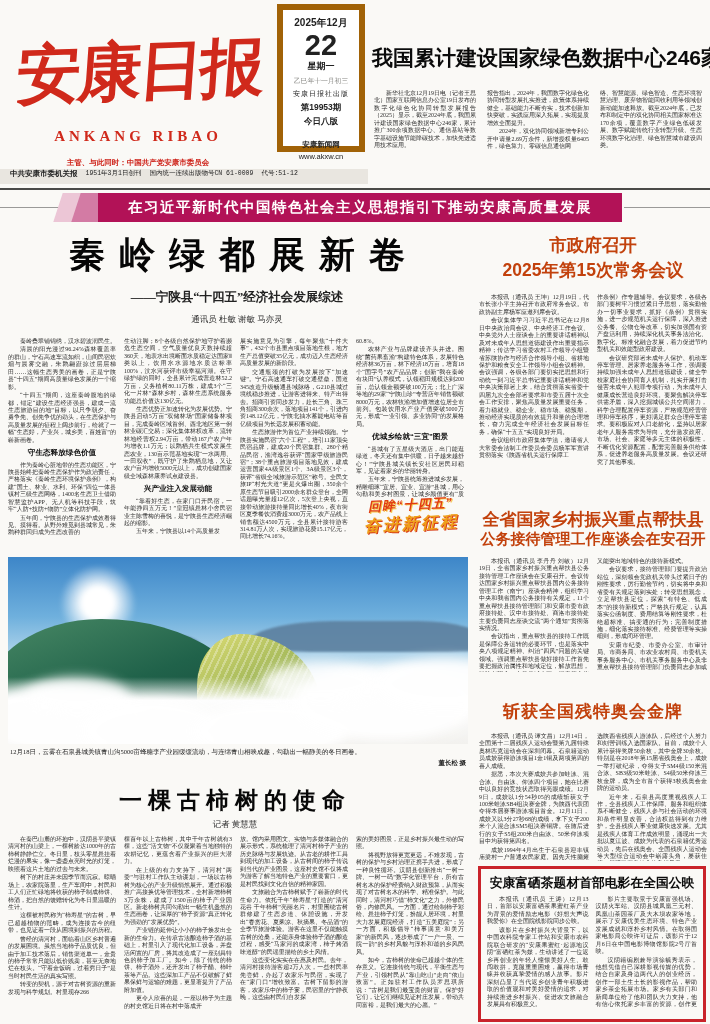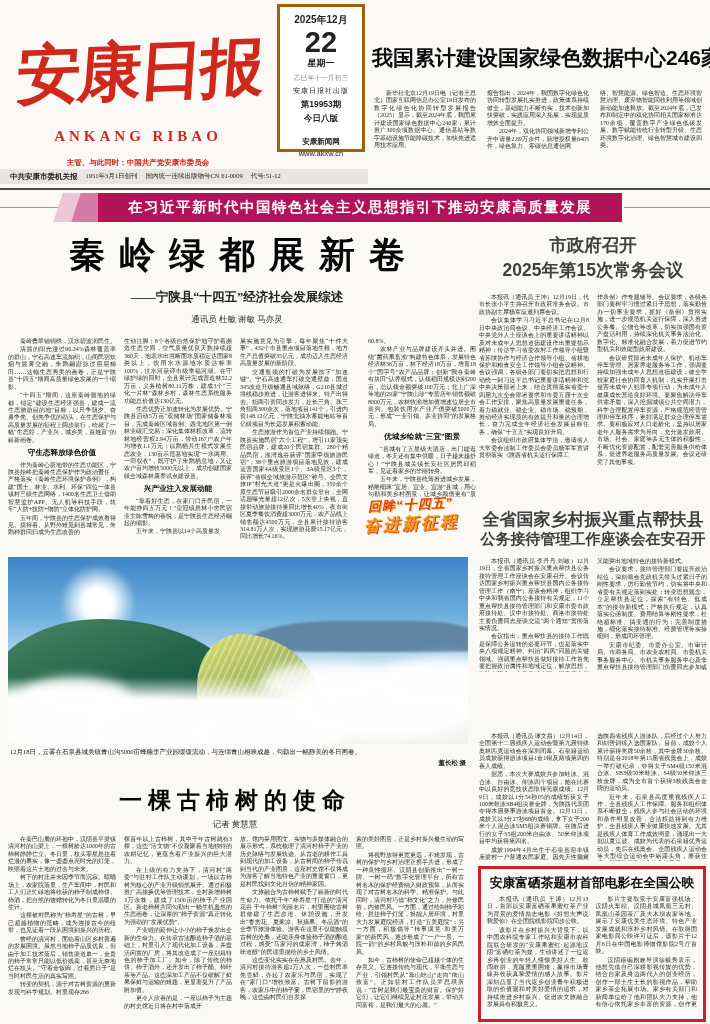--- a/index.html
+++ b/index.html
@@ -6,24 +6,24 @@
   .page{position:relative;width:710px;height:1024px;margin:0 auto;background:#faf9f6;overflow:hidden;
         font-family:"Liberation Serif",serif;color:#222;}
   .abs{position:absolute;}
   
   .calligraphy{left:6px;top:2px;width:266px;height:140px;font-size:64px;font-weight:bold;color:#d0291b;
                letter-spacing:-3px;transform:skewX(-6deg) rotate(-2deg);line-height:140px;text-align:center;
                font-family:"Liberation Serif",serif;}
   .latin{left:28px;top:128px;width:220px;text-align:center;color:#d0291b;font-weight:bold;font-size:15px;
          letter-spacing:4px;font-family:"Liberation Serif",serif;}
   .organizer{left:28px;top:158px;width:220px;text-align:center;color:#ce231a;font-weight:bold;font-size:7.5px;}
-  .pubstrip{left:0;top:169px;width:368px;height:15px;background:#e9e6e0;display:flex;align-items:center;
-            gap:8px;padding-left:10px;box-sizing:border-box;font-size:6.5px;color:#222;white-space:nowrap;}
+  .pubstrip{left:0;top:169px;width:368px;height:15px;background:#e9e6e0;display:flex;
+            gap:8px;padding-left:10px;box-sizing:border-box;font-size:6.5px;color:#222;white-space:nowrap;font-family:Liberation Mono, monospace;}
   .pubstrip .b{font-weight:bold;font-size:7.5px;}
-  .datebox{left:277px;top:4px;width:88px;height:148px;border:3px solid #a16207;background:#fff;
+  .datebox{left:277px;top:4px;width:88px;height:148px;border:6px solid #a16207;background:#fff;
            text-align:center;box-sizing:border-box;padding-top:6px;font-family:"Liberation Sans",sans-serif;}
   .db-ym{font-size:10px;font-weight:bold;}
   .db-day{font-size:29px;font-weight:bold;line-height:1.05;}
   .db-wd{font-size:9px;font-weight:bold;}
   .db-lunar{font-size:6.8px;color:#8a8a86;margin-top:3px;}
   .db-pub{font-size:7px;margin-top:3px;letter-spacing:1px;}
   .db-issue{font-size:8.5px;font-weight:bold;margin-top:3px;}
   .db-pages{font-size:8.5px;font-weight:bold;margin-top:2px;}
   .db-site{font-size:7.5px;font-weight:bold;margin-top:12px;}
   .db-url{font-size:7.5px;margin-top:2px;}
@@ -46,21 +46,21 @@
   
   .lead-h{left:12px;top:231px;width:450px;text-align:center;font-size:36px;font-weight:bold;color:#060606;
           letter-spacing:14px;text-indent:14px;font-family:"Liberation Sans",sans-serif;white-space:nowrap;}
   .lead-sub{left:12px;top:289px;width:450px;text-align:center;font-size:12.5px;font-weight:bold;}
   .lead-by{left:12px;top:314px;width:450px;text-align:center;font-size:8.5px;color:#333;}
   .badge{left:350px;top:496px;width:122px;text-align:center;transform:rotate(-3deg);
          font-family:"Liberation Sans",sans-serif;font-style:italic;font-weight:bold;}
   .badge .l1{font-size:13px;color:#e03c12;text-shadow:1px 1px 0 #f6c64a;letter-spacing:1px;}
   .badge .l2{font-size:16.5px;color:#ef9f1b;text-shadow:1px 1px 0 #d8401a;letter-spacing:2.5px;margin-top:-1px;}
   
-  .r-h{left:478px;width:230px;text-align:center;font-weight:bold;color:#404040;white-space:nowrap;
+  .r-h{left:478px;width:230px;text-align:center;font-weight:bold;color:#c2410c;white-space:nowrap;
        font-family:"Liberation Sans",sans-serif;}
   .serifhead{font-family:"Liberation Serif",serif;}
   
   .moviebox{left:478px;top:866px;width:228px;height:156px;border:3px solid #c9232b;box-sizing:border-box;
             background:#faf9f6;padding:5px 6px;}
   .movie-h{text-align:center;font-size:12.8px;font-weight:bold;color:#0b0b0b;white-space:nowrap;
            font-family:"Liberation Sans",sans-serif;margin:1px 0 4px 0;}
   .moviecols{display:flex;gap:7px;height:112px;overflow:hidden;}
   .moviecols .mcol{flex:1;text-align:justify;font-size:6px;line-height:1.24;color:#2c2c2c;}
   .moviecols p{margin:0 0 1px 0;text-indent:2em;}
@@ -153,21 +153,21 @@
     <p>生态优势正加速转化为发展优势。宁陕县启动5万亩“双储林场”国家储备林项目，完成秦岭区域首例、西北地区第一例林业碳汇交易；深化集体林权改革，流转林地经营权2.94万亩，带动167户农户年均增收1.1万元；以鹮栖共生模式发展生态农业，130亩示范基地实现“一水两用、一田双收”，既守护了朱鹮栖息地，又让农户亩均增收5000元以上，成功创建国家级全域森林康养试点建设县。</p>
     <div class="sub">兴产业注入发展动能</div>
     <p>“靠着好生态，在家门口开民宿，一年能挣四五万元！”皇冠镇悬林小舍民宿业主陈雪梅的喜悦，是宁陕县生态经济崛起的缩影。</p>
     <p>五年来，宁陕县以14个高质量发</p>
   </div>
   <div class="bodycol" style="left:240px;top:338px;width:108px;height:218px;">
     <p class="cont">展实施意见为引擎，每年聚焦“十件大事”，432个市县重点项目落地生根，地方生产总值突破35亿元，成功迈入生态经济高质量发展的新阶段。</p>
     <p>交通瓶颈的打破为发展按下“加速键”。宁石高速通车打破交通壁垒，国道345改造升级畅通县域脉络，G210县城过境线稳步推进，让游客进得来、特产出得去。招商引资同步发力，赴长三角、珠三角招商300余次，落地项目141个，引进内资148.12亿元，宁陕北抽水蓄能电站等百亿级项目为长远发展积蓄动能。</p>
     <p>生态旅游作为首位产业持续领跑。宁陕县实施民宿“六个工程”，培引11家顶尖民宿品牌，建成20个民宿集群、280个精品民宿，渔湾逸谷获评“国家甲级旅游民宿”；38个重点旅游项目落地见效，建成运营国家4A级景区1个、3A级景区3个，获评“省级全域旅游示范区”称号。全民文旅IP“村光大道”更是火爆出圈，350余个原生态节目吸引2000余名群众登台，全网话题曝光量超12亿次，5次登上央视，直接带动旅游接待量同比增长40%，夜市街区夏季餐饮消费超3000万元，农产品线上销售额达4500万元，全县累计接待游客314.81万人次，实现旅游花费15.17亿元，同比增长74.16%。</p>
   </div>
-  <div class="bodycol" style="left:368px;top:338px;width:108px;height:160px;">
+  <div class="bodycol" style="left:356px;top:338px;width:108px;height:160px;">
     <p class="cont">60.8%。</p>
     <p>农林产业与品牌建设齐头并进。围绕“菌药果畜渔”构建特色体系，发展特色经济林36万亩，林下经济18万亩，培育18个“国字号”农产品品牌；创新“我在秦岭有块田”认养模式，认领稻田规模达到200亩，总认领金额突破100万元；北上广深等地的29家“宁陕山珍”专营店年销售额破8000万元，农林牧渔增加值增速位居全市前列。包装饮用水产业产值突破5000万元，形成“一业引领、多业协同”的发展格局。</p>
     <div class="sub">优城乡绘就“三宜”图景</div>
     <p>“县城有了五星级大酒店，出门能逛绿道，冬天还有集中供暖，日子越来越舒心！”宁陕县城关镇长安社区居民邱稻军，见证着家乡的华丽转身。</p>
     <p>五年来，宁陕县统筹推进城乡发展，精雕细琢“宜居、宜业、宜游”县城，用心勾勒和美乡村图景，让城乡颜值更有“质感”。</p>
 
   </div>
   <div class="abs badge">
     <div class="l1">回眸“十四五”</div>
     <div class="l2">奋进新征程</div>
@@ -190,20 +190,21 @@
   <div class="bodycol" style="left:479px;top:558px;width:110px;height:114px;">
     <p>本报讯（通讯员 李丹丹 刘敏）12月19日，全省国家乡村振兴重点帮扶县公务接待管理工作座谈会在安康召开。会议传达国家乡村振兴重点帮扶县国内公务接待管理工作（南宁）座谈会精神，组织学习中央和我省国内公务接待有关规定，11个重点帮扶县接待管理部门和安康市委市政府接待处、汉中市接待处、商洛市接待处主要负责同志座谈交流“两个通知”贯彻落实情况。</p>
     <p>会议指出，重点帮扶县的接待工作既是保障公务运转的必要环节，也是落实中央八项规定精神、纠治“四风”问题的关键领域。强调重点帮扶县做好接待工作首先要把握政治属性和地域定位，解放思想，破除老观念，立足县域实际，探索符合接待工作新形势新要求、</p>
   </div>
   <div class="bodycol" style="left:597px;top:558px;width:110px;height:114px;">
     <p class="cont">又能突出地域特色的接待新模式。</p>
     <p>会议要求，接待管理部门要提升政治站位，深刻领会党政机关带头过紧日子的刚性要求，厉行勤俭节约，切实将中央和省委有关规定落到实处；转变思想观念，立足帮扶县定位，探索“有特色、低成本”的接待新模式；严格执行规定，认真落实公函制度、费用结算等刚性要求，杜绝超标准、搞变通的行为；完善制度措施，细化落实接待标准、经费管理等实操细则，形成闭环管理。</p>
     <p>安康市纪委、市委办公室、市审计局、市商务局、市农业农村局、市委机关事务服务中心、市机关事务服务中心及非重点帮扶县接待管理部门负责同志参加或列席会议。</p>
   </div>
 
+  <div class="abs r-h serifhead" style="top:700px;font-size:17px;letter-spacing:1px;">斩获全国残特奥会金牌</div>
   <div class="bodycol" style="left:479px;top:733px;width:110px;height:128px;">
     <p>本报讯（通讯员 谭文昌）12月14日，全国第十二届残疾人运动会暨第九届特殊奥林匹克运动会在深圳闭幕。石泉籍运动员成姣获得游泳项目1金1铜及两项第四的喜人成绩。</p>
     <p>据悉，本次大赛成姣共参加蛙泳、混合泳、自由泳、仰泳四个项目，她在比赛中以良好的竞技状态取得亮眼成绩。12月9日，成姣以1分54秒05的成绩斩获女子100米蛙泳SB4组决赛金牌，为陕西代表团夺得本届赛事游泳项目首金。12月11日，成姣又以3分27秒68的成绩，拿下女子200米个人混合泳SM5组决赛铜牌。在随后进行的女子S5组200米自由泳、50米仰泳项目中均获得第四名。</p>
     <p>成姣1994年4月出生于石泉县迎丰镇庙梁村一户普通农民家庭。因先天性脑瘫导致双腿无法行走，2005年入</p>
   </div>
   <div class="bodycol" style="left:597px;top:733px;width:110px;height:128px;">
     <p class="cont">选陕西省残疾人游泳队，后经过个人努力和刻苦训练入选国家队。目前，成姣个人累计获得奖牌50余枚，其中金牌30余枚。特别是在2018年第15届省残奥会上，成姣一举打破纪录，夺得女子SM4级150米混合泳、SB3级50米蛙泳、S4级50米仰泳三枚金牌，成为全市首个获得3枚残奥会金牌的运动员。</p>
     <p>近年来，石泉县高度重视残疾人工作，全县残疾人工作保障、服务和组织体系不断健全，残疾人参与社会活动的环境和条件明显改善，合法权益得到有力维护，全县残疾人事业健康快速发展。尤其是残疾人体育工作成效明显，涌现出一大批以夏江波、成姣为代表的石泉籍优秀运动员，先后在残奥会、全国残疾人运动会等大型综合运动会中崭露头角，屡获佳绩，展现了石泉健儿的良好风采。</p>
   </div>
 

